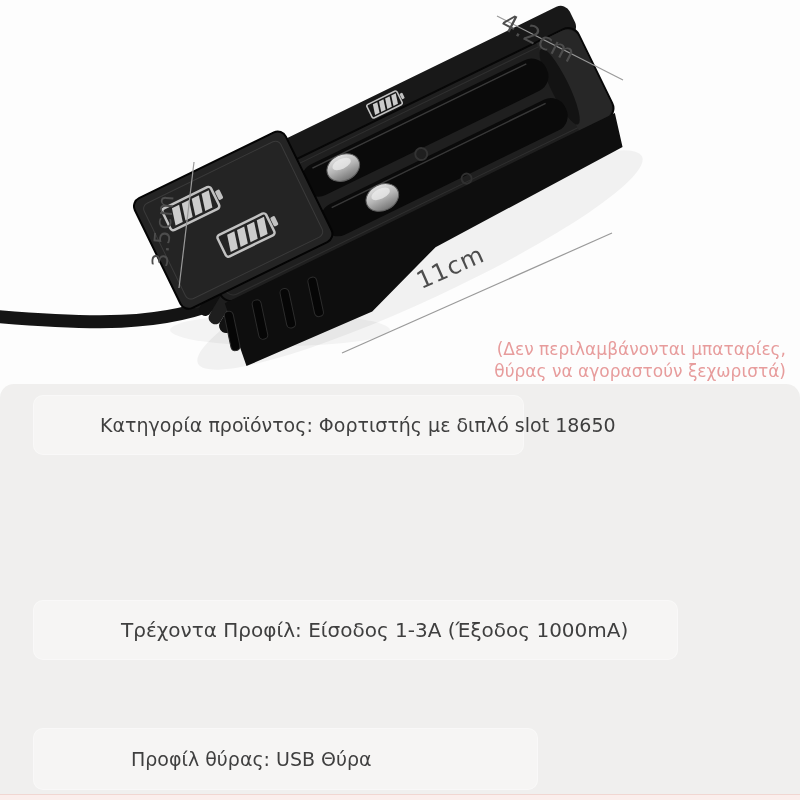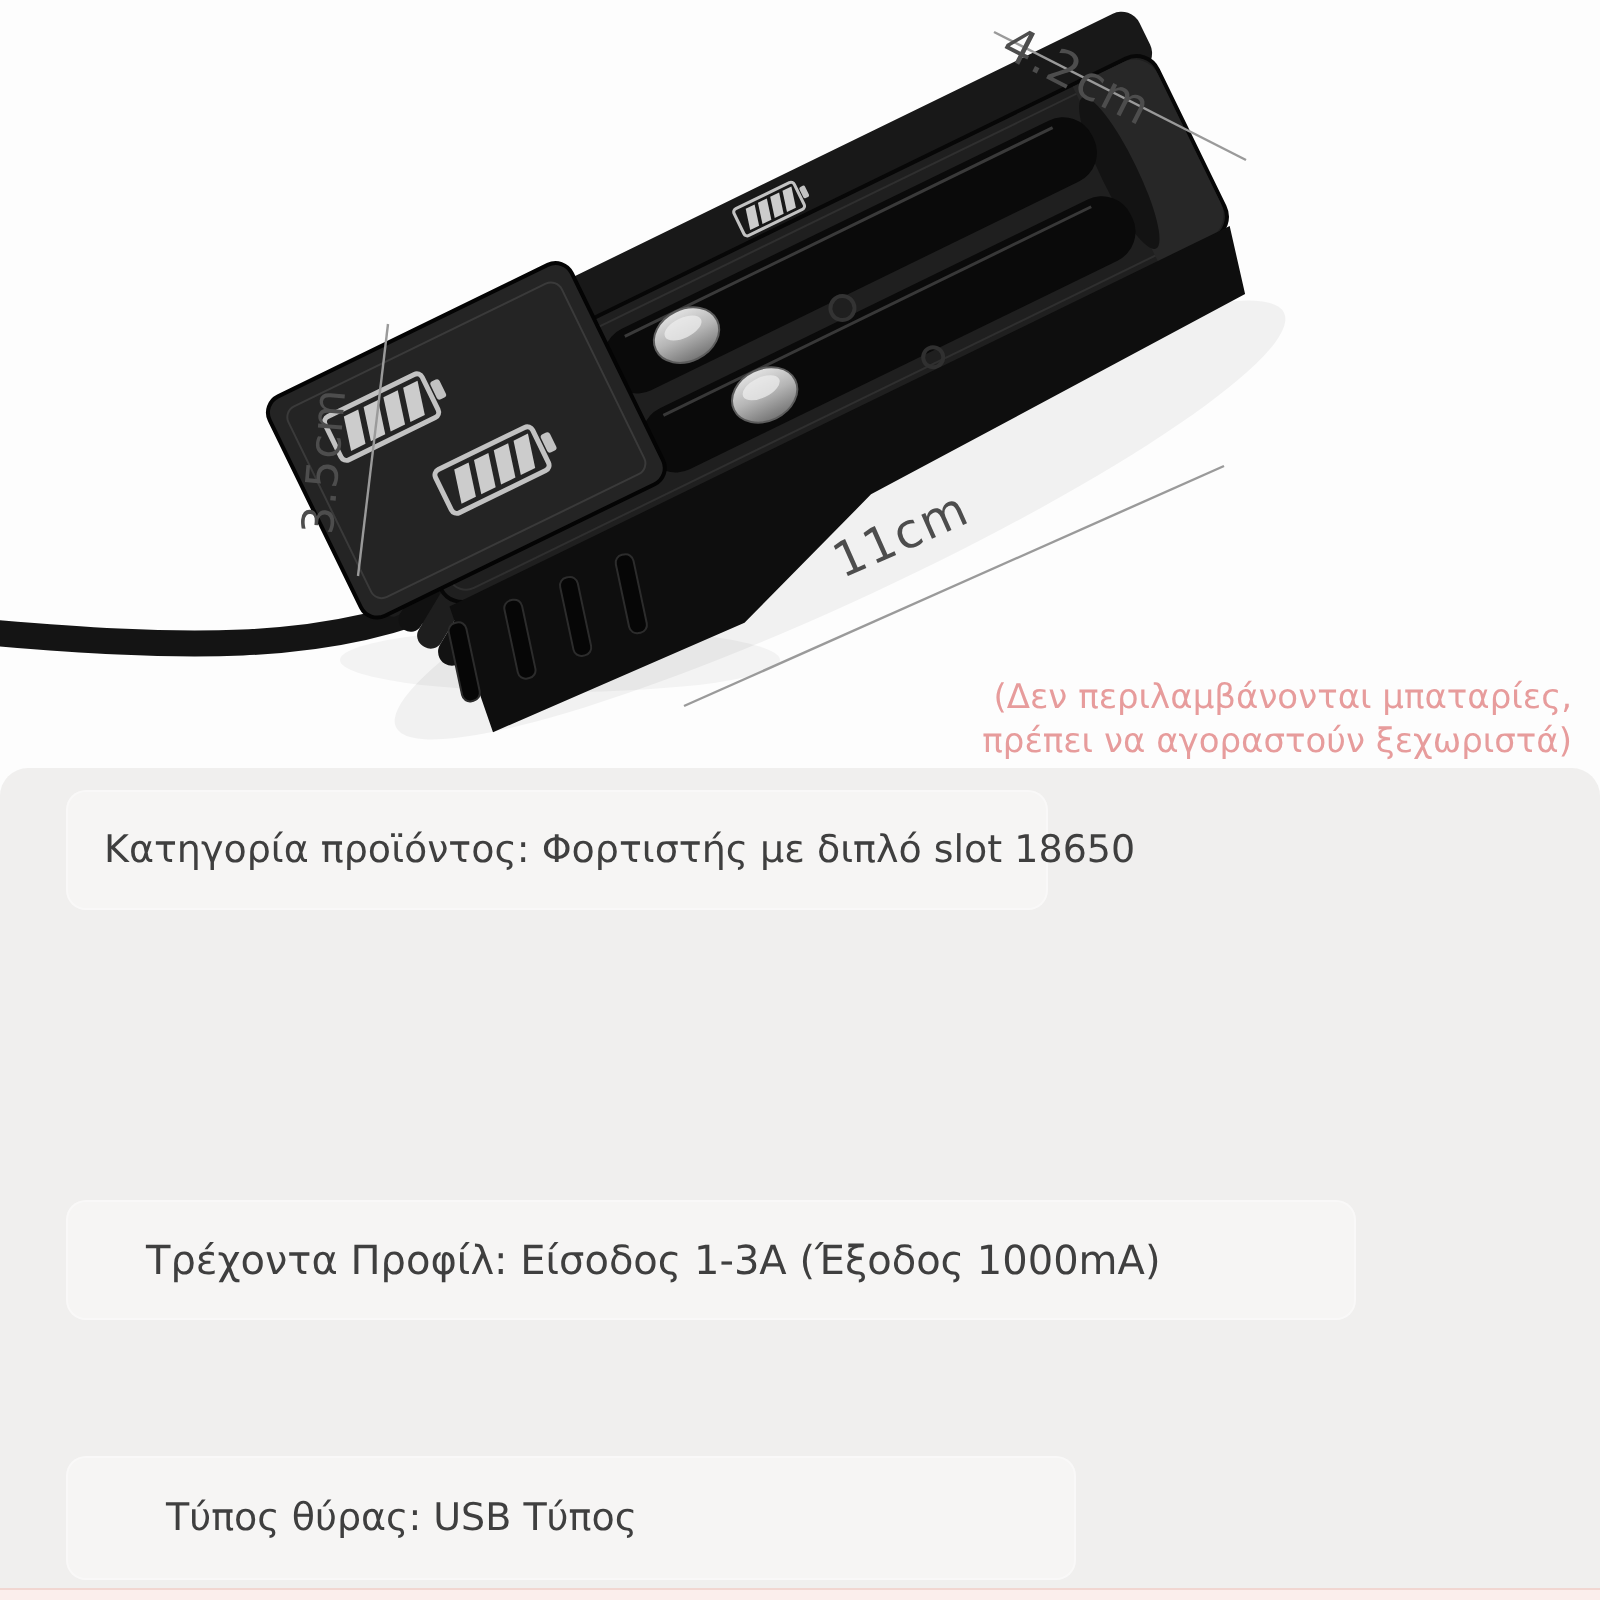--- a/index.html
+++ b/index.html
@@ -13,21 +13,21 @@
   .dim-label{position:absolute;color:#4d4d4d;font-size:24px;letter-spacing:1px;white-space:nowrap;}
   #dim-width{left:503px;top:6px;transform:rotate(27deg);transform-origin:left center;}
   #dim-height{left:126px;top:218px;transform:rotate(-85deg);transform-origin:center center;width:74px;text-align:center;font-size:22px;}
   #dim-length{left:418px;top:268px;transform:rotate(-24deg);transform-origin:left center;}
 
   #note{position:absolute;right:14px;top:339px;text-align:right;font-size:17px;line-height:1.28;color:#e79c9c;margin-left:48px;}
 
   
   #specs-panel{position:absolute;left:0;top:384px;width:800px;height:410px;background:#f0efee;border-radius:14px 14px 0 0;}
   .spec-row{position:absolute;left:33px;background:#f6f5f4;border-radius:10px;display:flex;align-items:center;color:#3f3f3f;box-shadow:0 0 0 1px rgba(255,255,255,0.35) inset;}
-  .spec-row span{white-space:nowrap;}
+  .spec-row span{white-space:nowrap;margin-left:48px;}
   #row-0{top:11px;height:60px;width:472px;padding-left:19px;font-size:19px;}
   #row-1{top:82px;height:60px;width:345px;padding-left:59px;font-size:19px;}
   #row-2{top:152px;height:58px;width:560px;padding-left:94px;font-size:19px;}
   #row-3{top:216px;height:60px;width:605px;padding-left:40px;font-size:20px;}
   #row-4{top:284px;height:56px;width:632px;padding-left:15px;font-size:17px;}
   #row-5{top:344px;height:62px;width:455px;padding-left:50px;font-size:19px;}
 
   #bottom-strip{position:absolute;left:0;top:794px;width:800px;height:6px;background:#fbeeec;border-top:1px solid #f1d6d1;box-sizing:border-box;}
 </style>
 </head>
@@ -130,30 +130,30 @@
       <line x1="194" y1="162" x2="179" y2="288" stroke="#9a9a9a" stroke-width="1.2"></line>
       <line x1="342" y1="353" x2="612" y2="233" stroke="#9a9a9a" stroke-width="1.2"></line>
     </svg>
 
     <span class="dim-label" id="dim-width">4.2cm</span>
     <span class="dim-label" id="dim-height">3.5cm</span>
     <span class="dim-label" id="dim-length">11cm</span>
 
     <div id="note">
       <div>(Δεν περιλαμβάνονται μπαταρίες,</div>
-      <div>πρέπει να αγοραστούν ξεχωριστά)</div>
+      <div>θύρας να αγοραστούν ξεχωριστά)</div>
     </div>
   </div>
 
   <div id="specs-panel">
     <div class="spec-row" id="row-0">
       <span>Κατηγορία προϊόντος: Φορτιστής με διπλό slot 18650</span>
     </div>
     <div class="spec-row" id="row-3">
       <span>Τρέχοντα Προφίλ: Είσοδος 1-3A (Έξοδος 1000mA)</span>
     </div>
     <div class="spec-row" id="row-5">
-      <span>Τύπος θύρας: USB Τύπος</span>
+      <span>Προφίλ θύρας: USB Θύρα</span>
     </div>
   </div>
 
   <div id="bottom-strip"></div>
 </div>
 
 </body></html>

